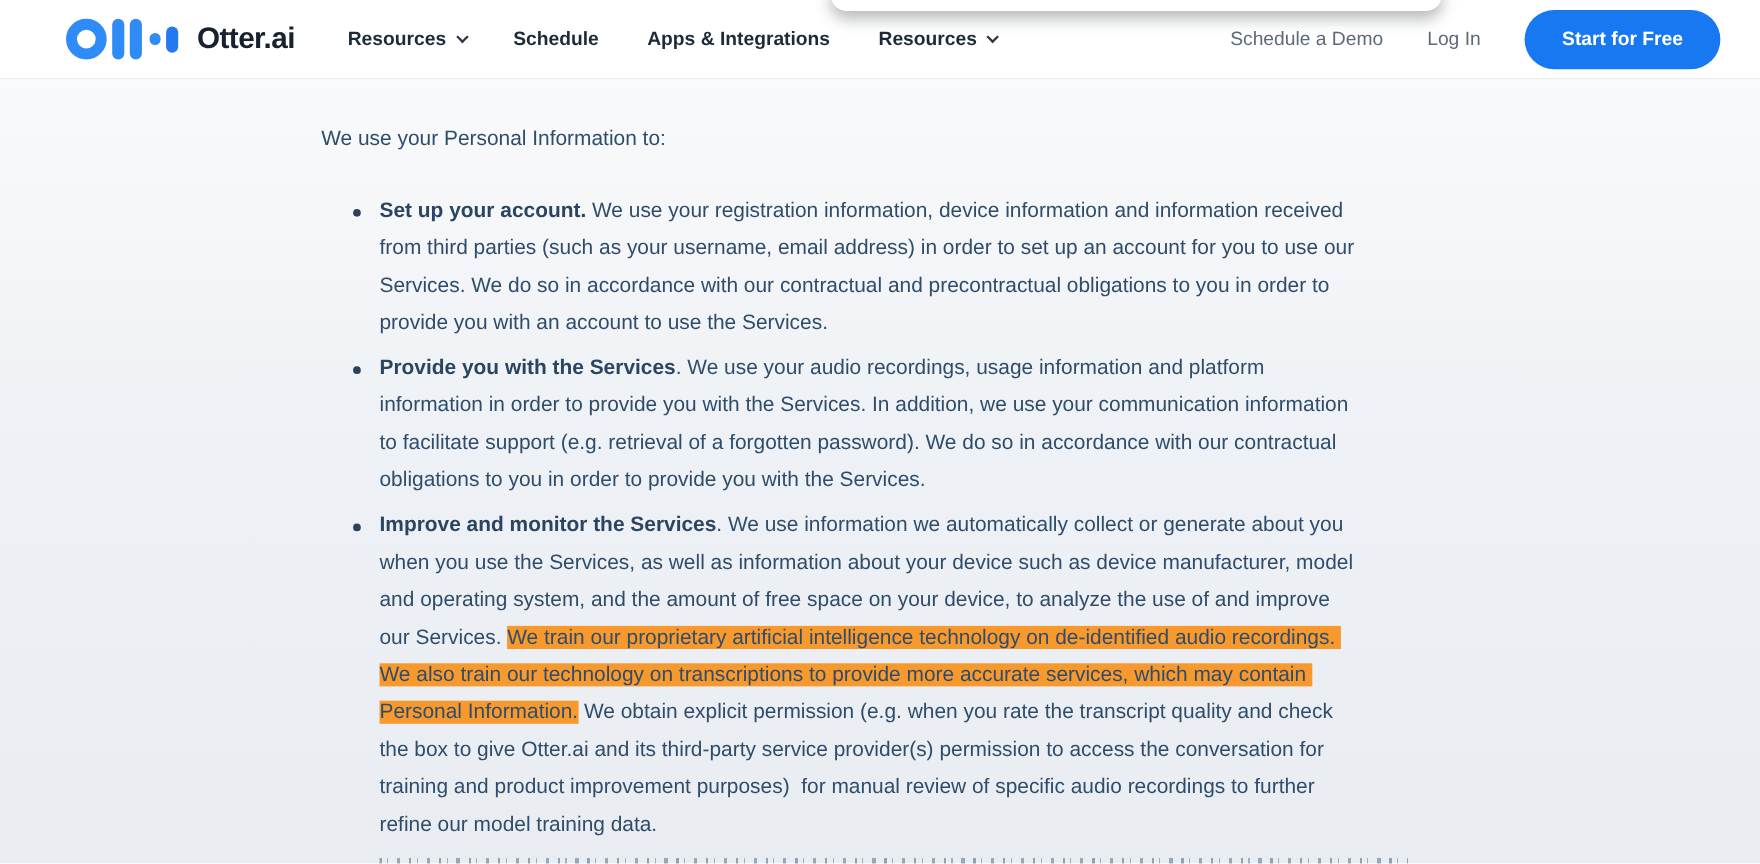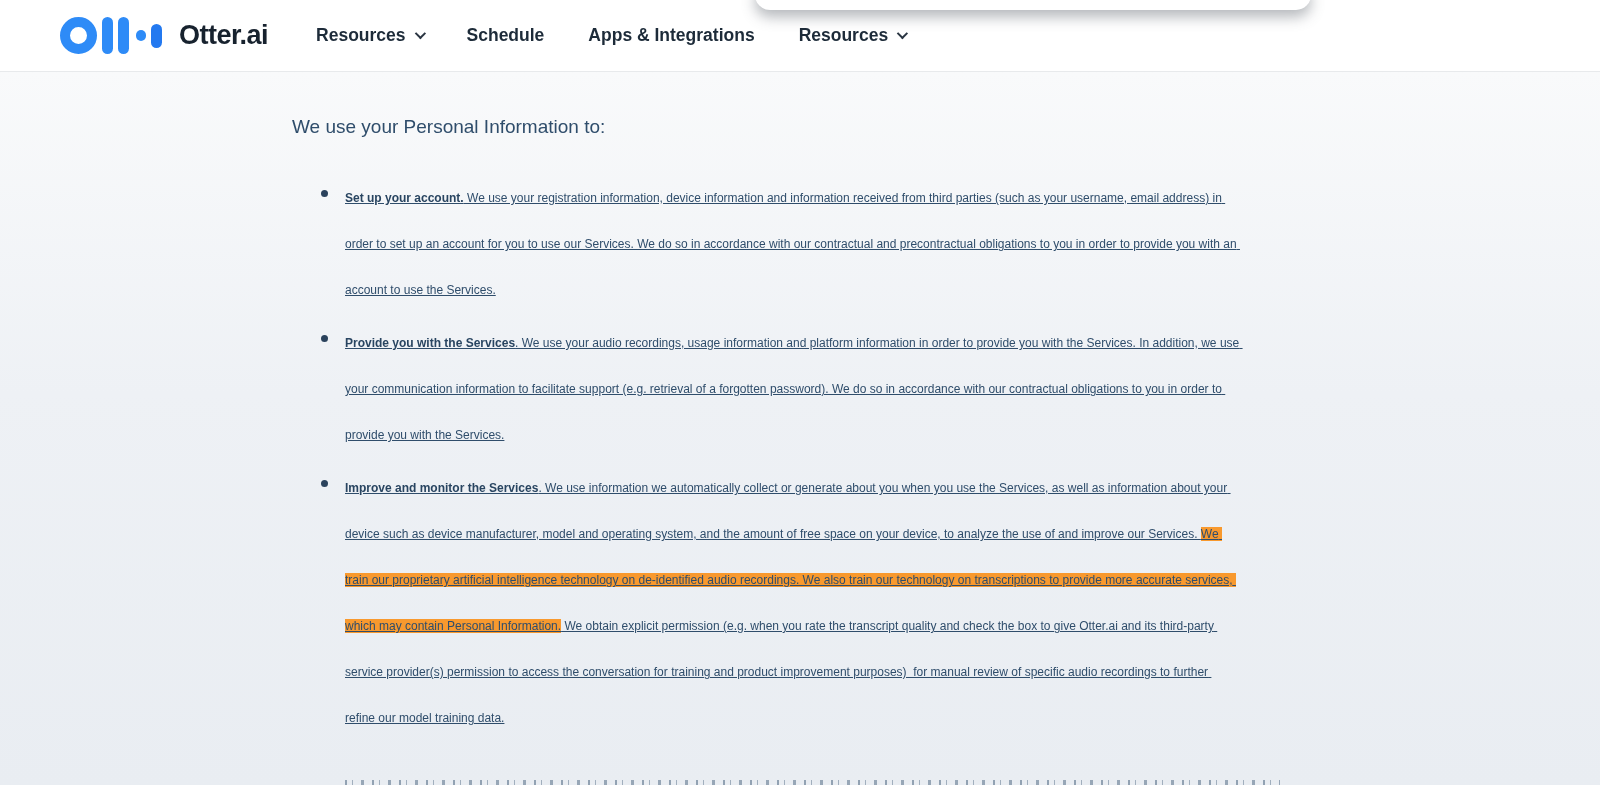--- a/index.html
+++ b/index.html
@@ -76,26 +76,25 @@
     margin-bottom: 34px;
     margin-top: 28px;
   }
   ul.usage-list {
     list-style: none;
     width: 948px;
   }
   ul.usage-list li {
     position: relative;
     padding-left: 53px;
-    font-size: 12px;
-    line-height: 46px;
+    font-size: 19px;
+    line-height: 34px;
     color: #2f4d6b;
     margin-bottom: 7px;
     white-space: pre-wrap;
-    text-decoration: underline;
   }
   ul.usage-list li::before {
     content: "";
     position: absolute;
     left: 29px; top: 15px;
     width: 7px; height: 7px;
     border-radius: 50%;
     background: #2a425c;
   }
   .bold { font-weight: 700; color: #294561; }
@@ -146,20 +145,25 @@
       </div>
       <div class="nav-link">
         <span>Apps &amp; Integrations</span>
       </div>
       <div class="nav-link">
         <span>Resources</span>
         <span class="chevron"></span>
       </div>
     </nav>
 
+    <div class="nav-right">
+      <span class="nav-secondary">Schedule a Demo</span>
+      <span class="nav-secondary">Log In</span>
+      <button class="cta-btn">Start for Free</button>
+    </div>
   </header>
 
   <main class="content">
     <p class="intro">We use your Personal Information to:</p>
 
     <ul class="usage-list">
 
     <li><span class="bold">Set up your account.</span><span> We use your registration information, device information and information received from third parties (such as your username, email address) in order to set up an account for you to use our Services. We do so in accordance with our contractual and precontractual obligations to you in order to provide you with an account to use the Services.</span></li>
         <li><span class="bold">Provide you with the Services</span><span>. We use your audio recordings, usage information and platform information in order to provide you with the Services. In addition, we use your communication information to facilitate support (e.g. retrieval of a forgotten password). We do so in accordance with our contractual obligations to you in order to provide you with the Services.</span></li>
         <li><span class="bold">Improve and monitor the Services</span><span>. We use information we automatically collect or generate about you when you use the Services, as well as information about your device such as device manufacturer, model and operating system, and the amount of free space on your device, to analyze the use of and improve our Services. </span><span class="highlight">We train our proprietary artificial intelligence technology on de-identified audio recordings. We also train our technology on transcriptions to provide more accurate services, which may contain Personal Information.</span><span> We obtain explicit permission (e.g. when you rate the transcript quality and check the box to give Otter.ai and its third-party service provider(s) permission to access the conversation for training and product improvement purposes)  for manual review of specific audio recordings to further refine our model training data.</span></li>

